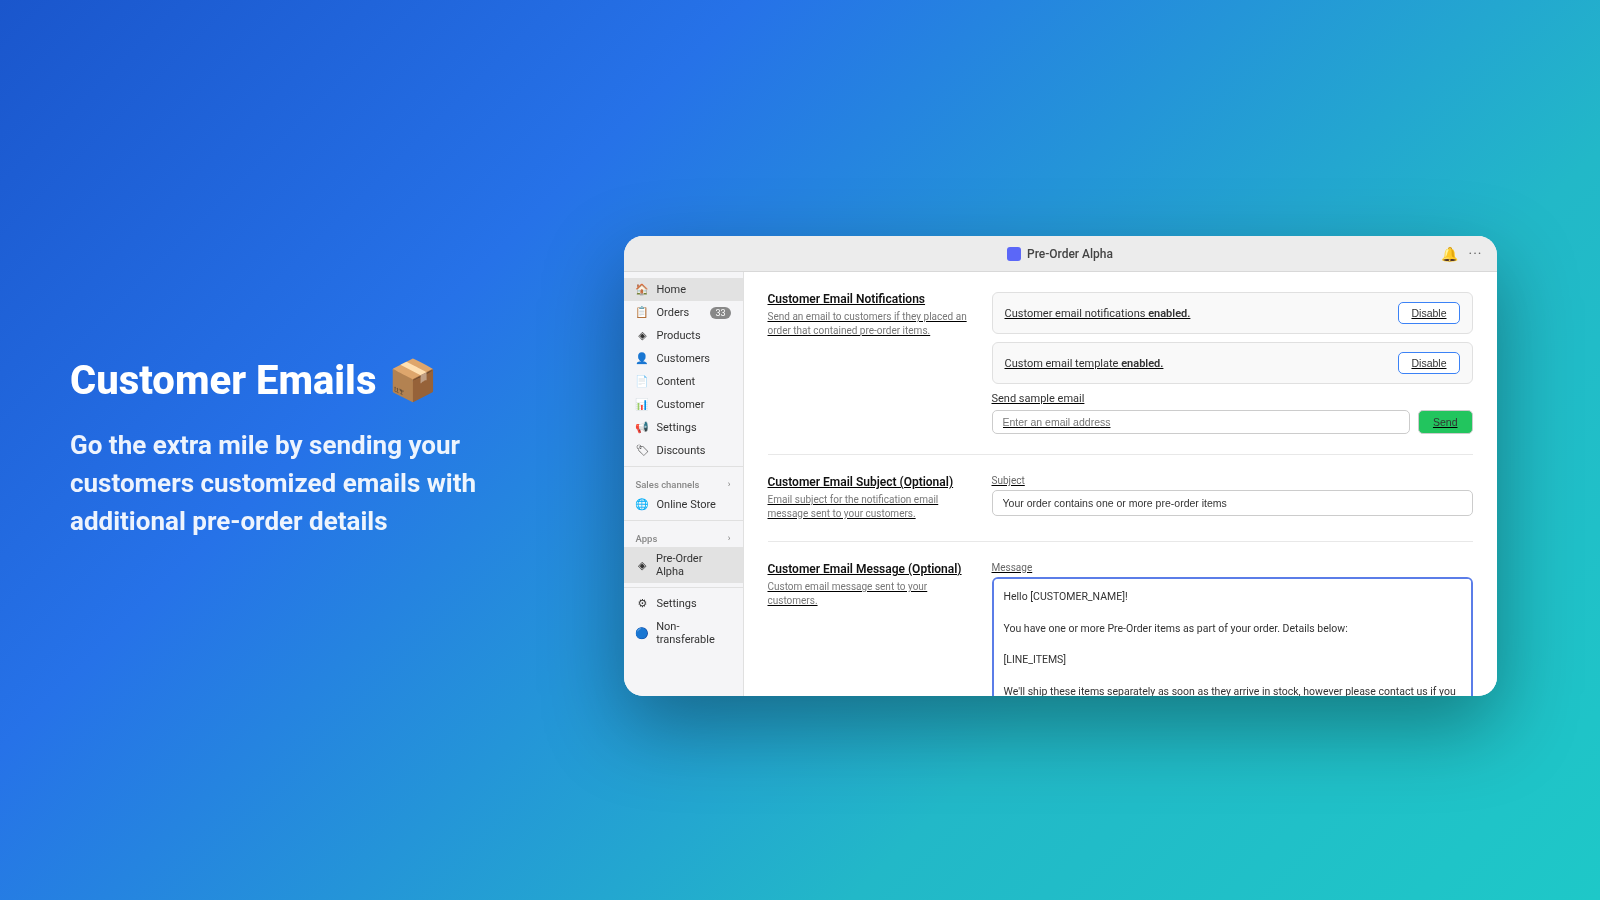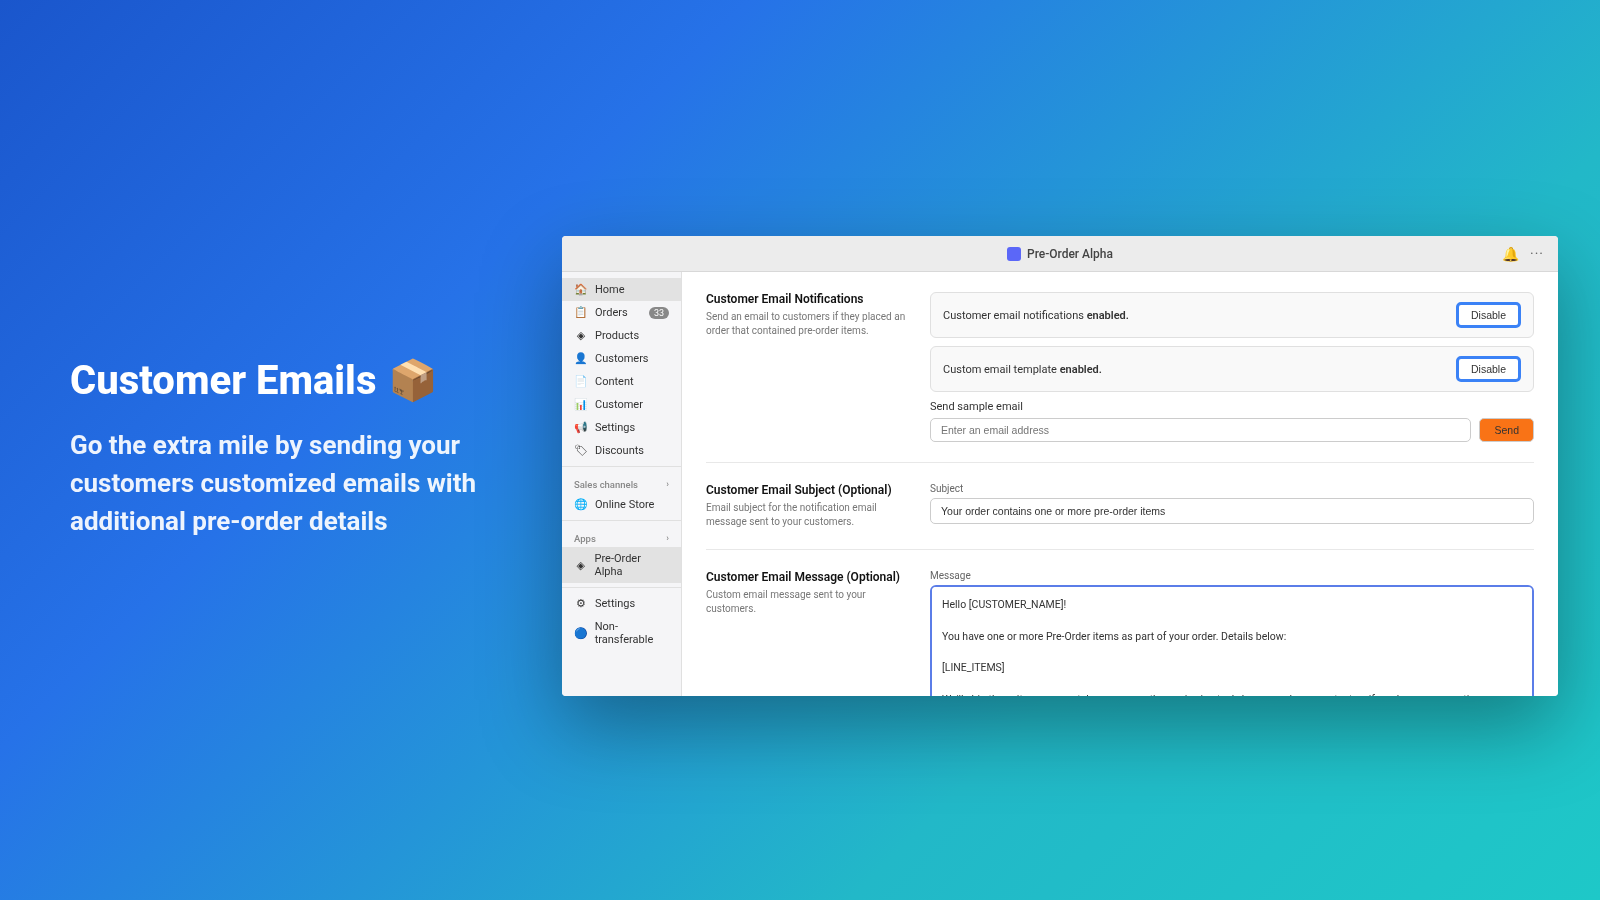--- a/index.html
+++ b/index.html
@@ -45,23 +45,23 @@
     .app-window {
       flex: 1;
       display: flex;
       align-items: center;
       justify-content: center;
       padding: 20px 40px 20px 0;
     }
 
     .window-frame {
       background: #f5f5f7;
-      border-radius: 4px;
+      border-radius: 19px;
       box-shadow: 0 30px 80px rgba(0,0,0,0.35);
-      width: 996px;
+      width: 873px;
       height: 460px;
       overflow: hidden;
       display: flex;
       flex-direction: column;
       margin-top: 32px;
     }
 
     
     .title-bar {
       background: #ececec;
@@ -187,20 +187,21 @@
       color: #333;
       cursor: pointer;
     }
 
     
     .main-content {
       flex: 1;
       overflow-y: auto;
       background: #ffffff;
       padding: 20px 24px;
+      text-decoration: underline;
     }
 
     
     .section-row {
       display: flex;
       gap: 24px;
       margin-bottom: 20px;
       padding-bottom: 20px;
       border-bottom: 1px solid #e8e8e8;
     }
@@ -244,21 +245,21 @@
       font-size: 11px;
       color: #333;
     }
 
     .status-text strong {
       font-weight: 600;
     }
 
     .disable-btn {
       background: white;
-      border: 3px solid #3b82f6;
+      border: 1px solid #3b82f6;
       border-radius: 5px;
       padding: 4px 12px;
       font-size: 10.5px;
       cursor: pointer;
       color: #333;
     }
 
     
     .send-sample-section {
       margin-top: 4px;
@@ -279,21 +280,21 @@
       flex: 1;
       border: 1px solid #ccc;
       border-radius: 5px;
       padding: 5px 10px;
       font-size: 10.5px;
       color: #999;
       outline: none;
     }
 
     .send-btn {
-      background: #f97316;
+      background: #22c55e;
       border: 1px solid #ccc;
       border-radius: 5px;
       padding: 5px 14px;
       font-size: 10.5px;
       cursor: pointer;
       color: #333;
     }
 
     
     .subject-label {

